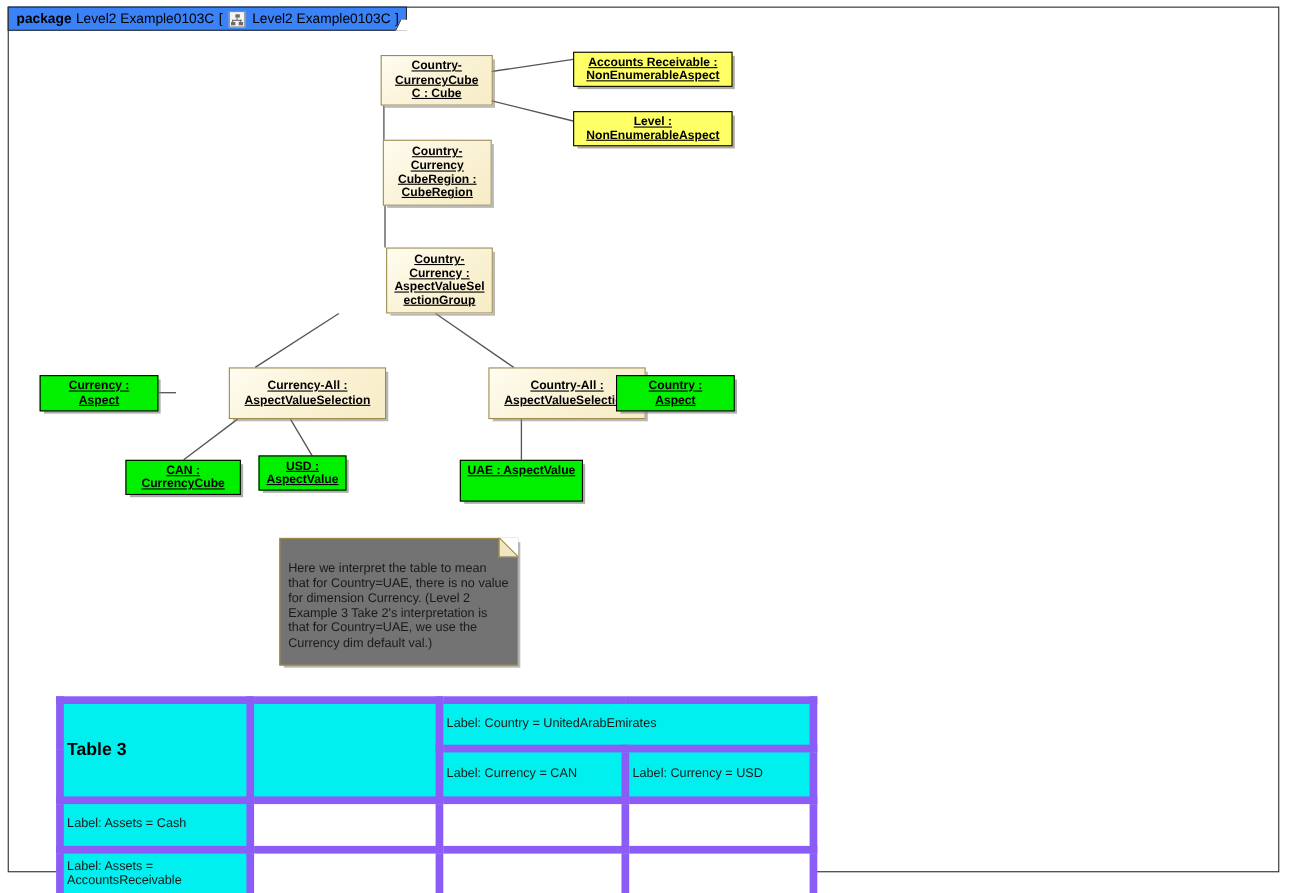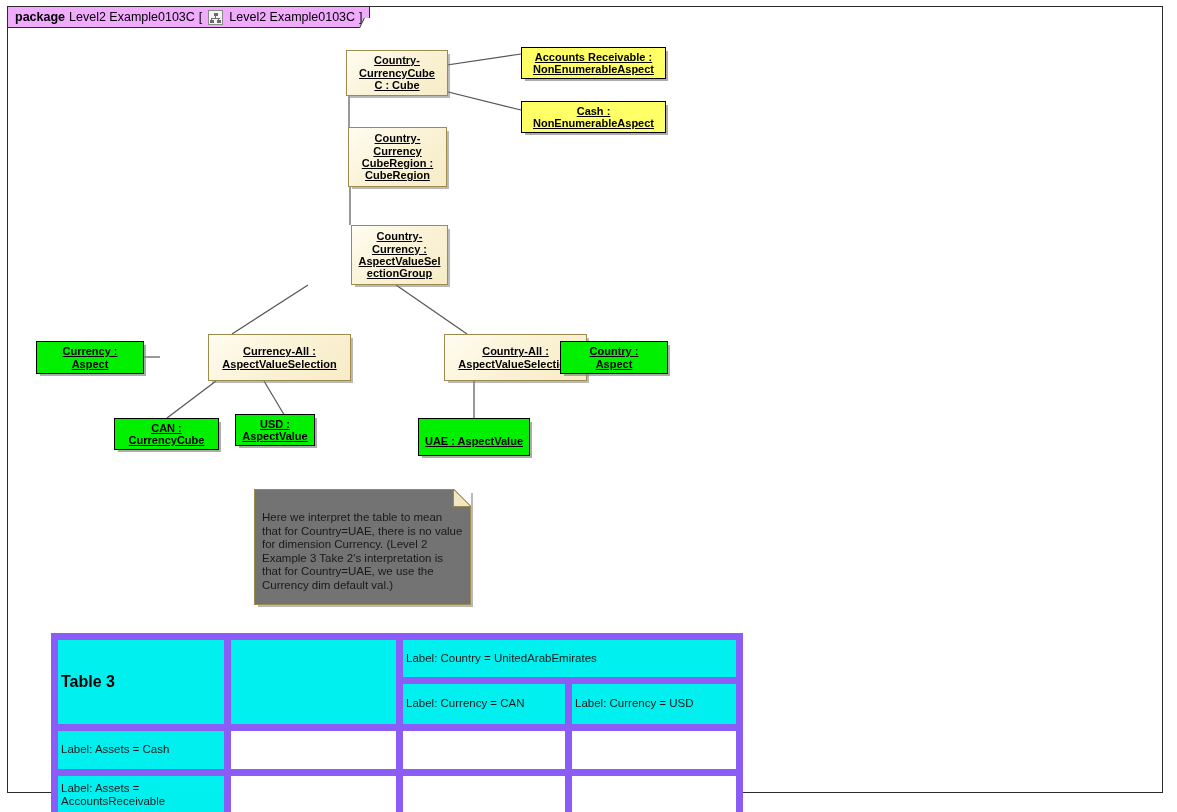--- a/index.html
+++ b/index.html
@@ -26,21 +26,21 @@
     border: 1px solid #2b2b2b;
     box-sizing: border-box;
     background: #ffffff;
   }
   #pkg-tab {
     position: absolute;
     left: 7px;
     top: 6px;
     height: 22px;
     box-sizing: border-box;
-    background: #f0abfc;
+    background: #3b82f6;
     border: 1px solid #2b2b2b;
     border-bottom: 1px solid #2b2b2b;
     padding: 0 6px 0 7px;
     display: flex;
     align-items: center;
     gap: 4px;
     font-size: 12.5px;
     color: #000000;
     white-space: nowrap;
     z-index: 4;
@@ -124,21 +124,21 @@
   .node.green {
     background: #00f000;
     border: 1px solid #000000;
     box-shadow: 3px 3px 0 -1px rgba(128,128,128,0.65);
   }
   .node.yellow {
     background: #ffff66;
     border: 1px solid #000000;
     box-shadow: 3px 3px 0 -1px rgba(128,128,128,0.65);
   }
-  .node.top-align { align-items: flex-start; padding-top: 16px; text-align: center; }
+  .node.top-align { align-items: flex-start; padding-top: 3px; text-align: center; }
 
   
   #note {
     position: absolute;
     left: 254px;
     top: 489px;
     width: 217px;
     height: 116px;
     box-sizing: border-box;
     background: #737373;
@@ -232,21 +232,21 @@
       <div class="node cream" style="left: 298px; top: 50px; width: 102px; height: 46px;">
         <span class="lbl">Country-
 CurrencyCube
 C : Cube</span>
       </div>
       <div class="node yellow" style="left: 521px; top: 47px; width: 145px; height: 32px;">
         <span class="lbl">Accounts Receivable :
 NonEnumerableAspect</span>
       </div>
       <div class="node yellow" style="left: 521px; top: 101px; width: 145px; height: 32px;">
-        <span class="lbl">Cash :
+        <span class="lbl">Level :
 NonEnumerableAspect</span>
       </div>
       <div class="node cream" style="left: 300px; top: 127px; width: 99px; height: 60px;">
         <span class="lbl">Country-
 Currency
 CubeRegion :
 CubeRegion</span>
       </div>
       <div class="node cream" style="left: 303px; top: 225px; width: 97px; height: 60px;">
         <span class="lbl">Country-

